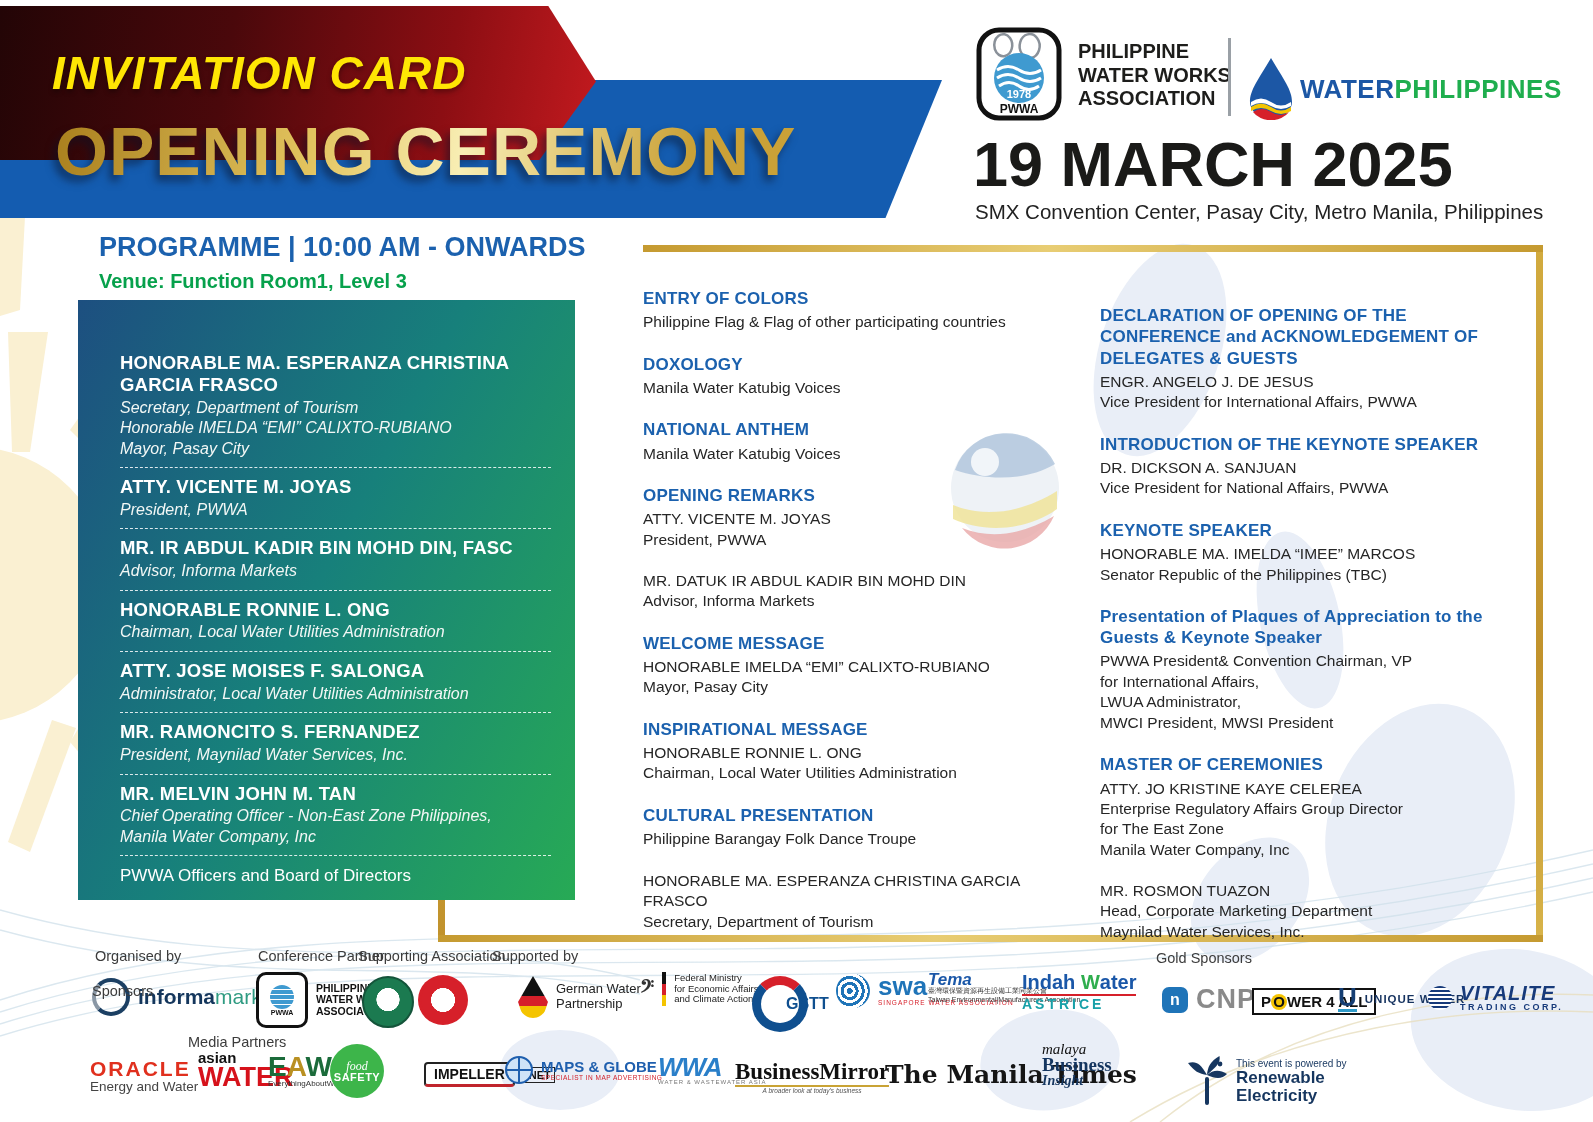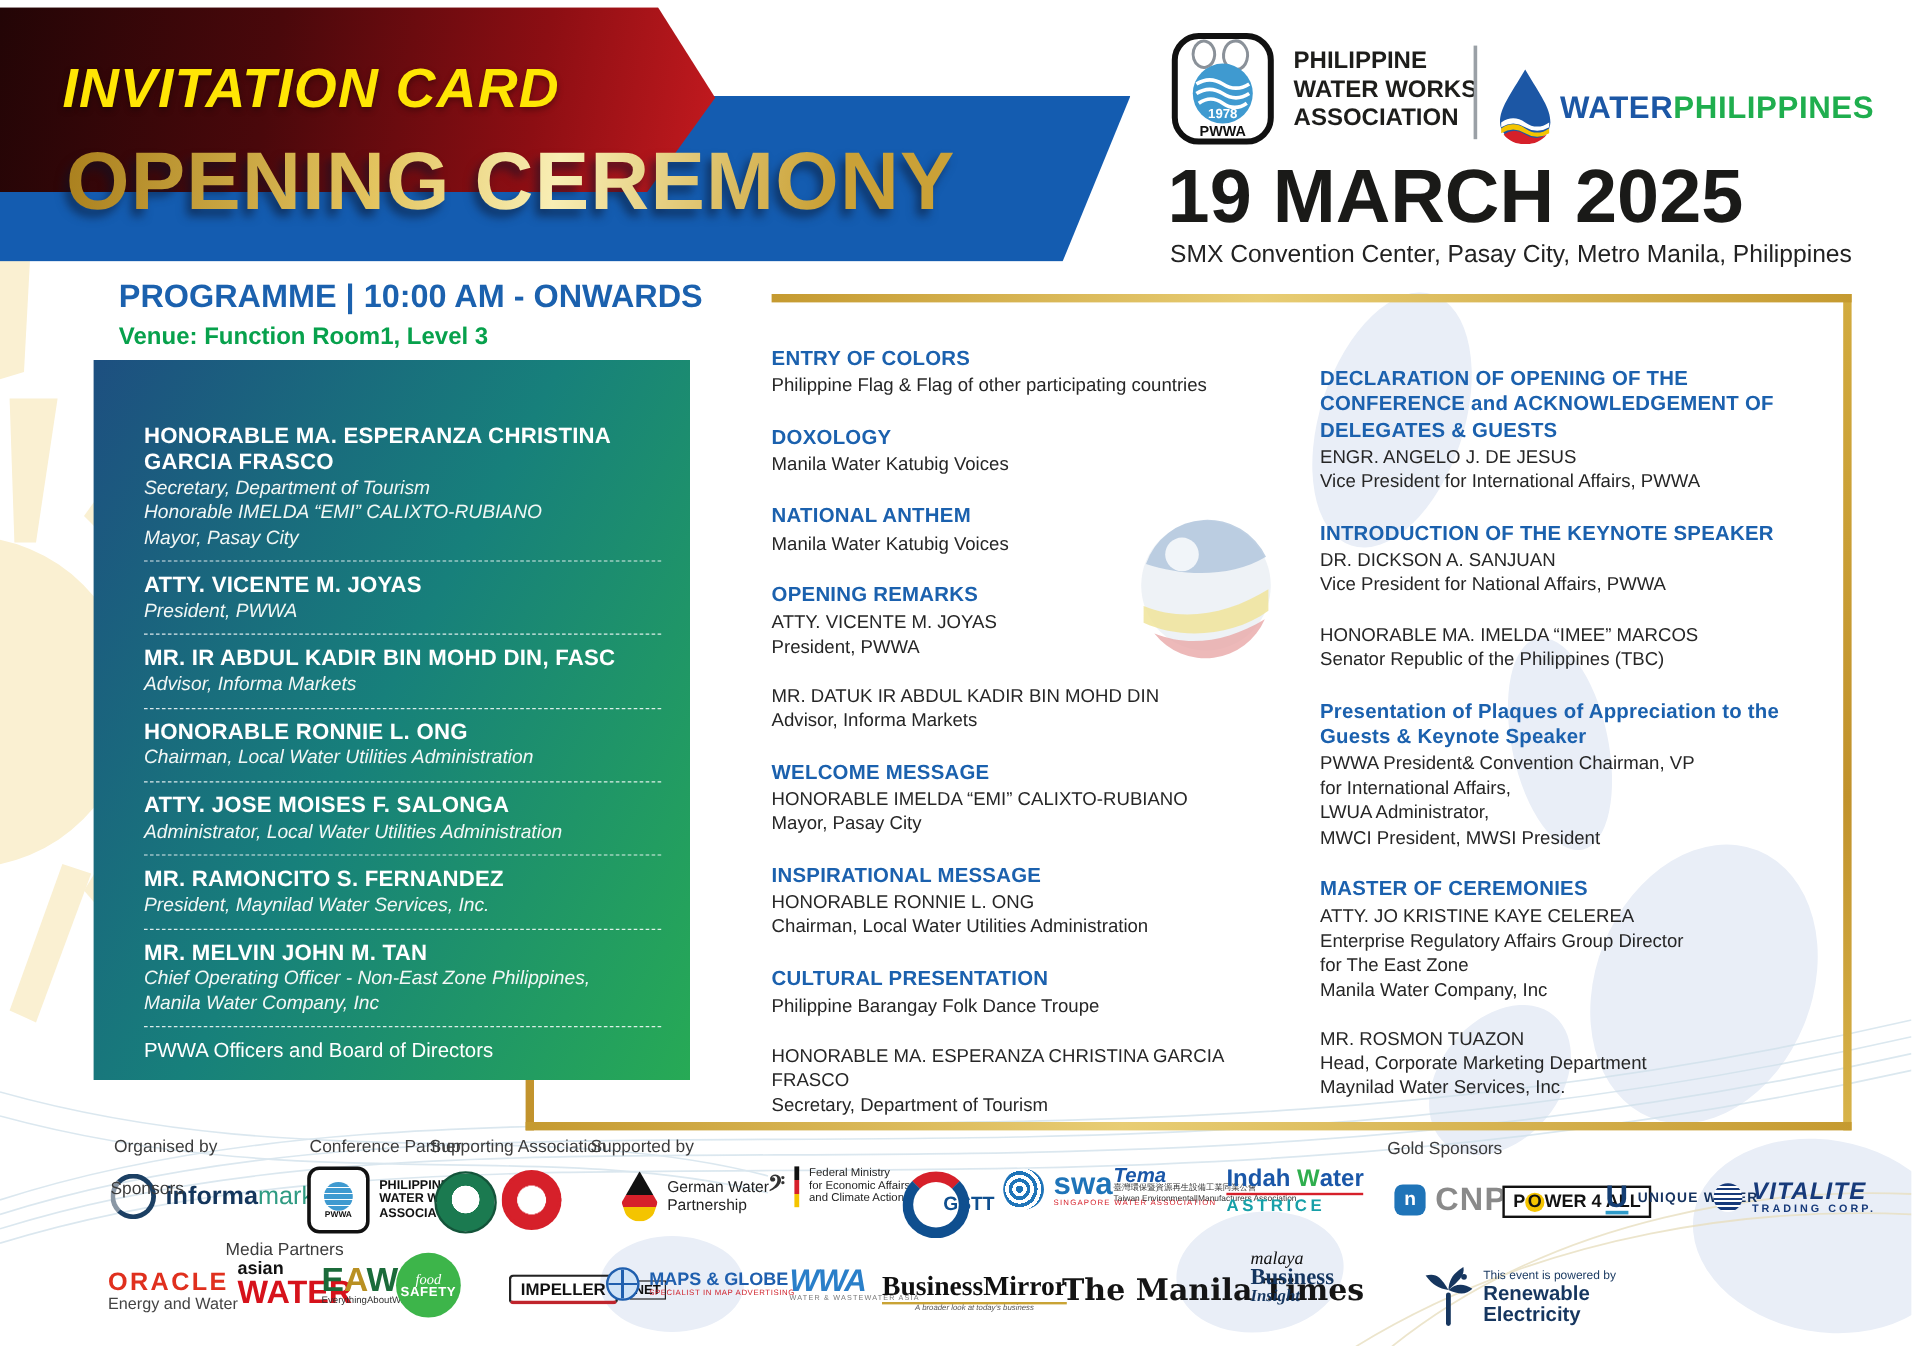--- a/index.html
+++ b/index.html
@@ -325,20 +325,21 @@
       <div class="sec-title">DECLARATION OF OPENING OF THE CONFERENCE and ACKNOWLEDGEMENT OF DELEGATES &amp; GUESTS</div>
       <div class="sec-body pre">ENGR. ANGELO J. DE JESUS
 Vice President for International Affairs, PWWA</div>
     </div>
     <div class="p-item">
       <div class="sec-title">INTRODUCTION OF THE KEYNOTE SPEAKER</div>
       <div class="sec-body pre">DR. DICKSON A. SANJUAN
 Vice President for National Affairs, PWWA</div>
     </div>
     <div class="p-item">
+      <div class="sec-title">KEYNOTE SPEAKER</div>
       <div class="sec-body pre">HONORABLE MA. IMELDA “IMEE” MARCOS
 Senator Republic of the Philippines (TBC)</div>
     </div>
     <div class="p-item">
       <div class="sec-title">Presentation of Plaques of Appreciation to the Guests &amp; Keynote Speaker</div>
       <div class="sec-body pre">PWWA President&amp; Convention Chairman, VP
 for International Affairs,
 LWUA Administrator,
 MWCI President, MWSI President</div>
     </div>

